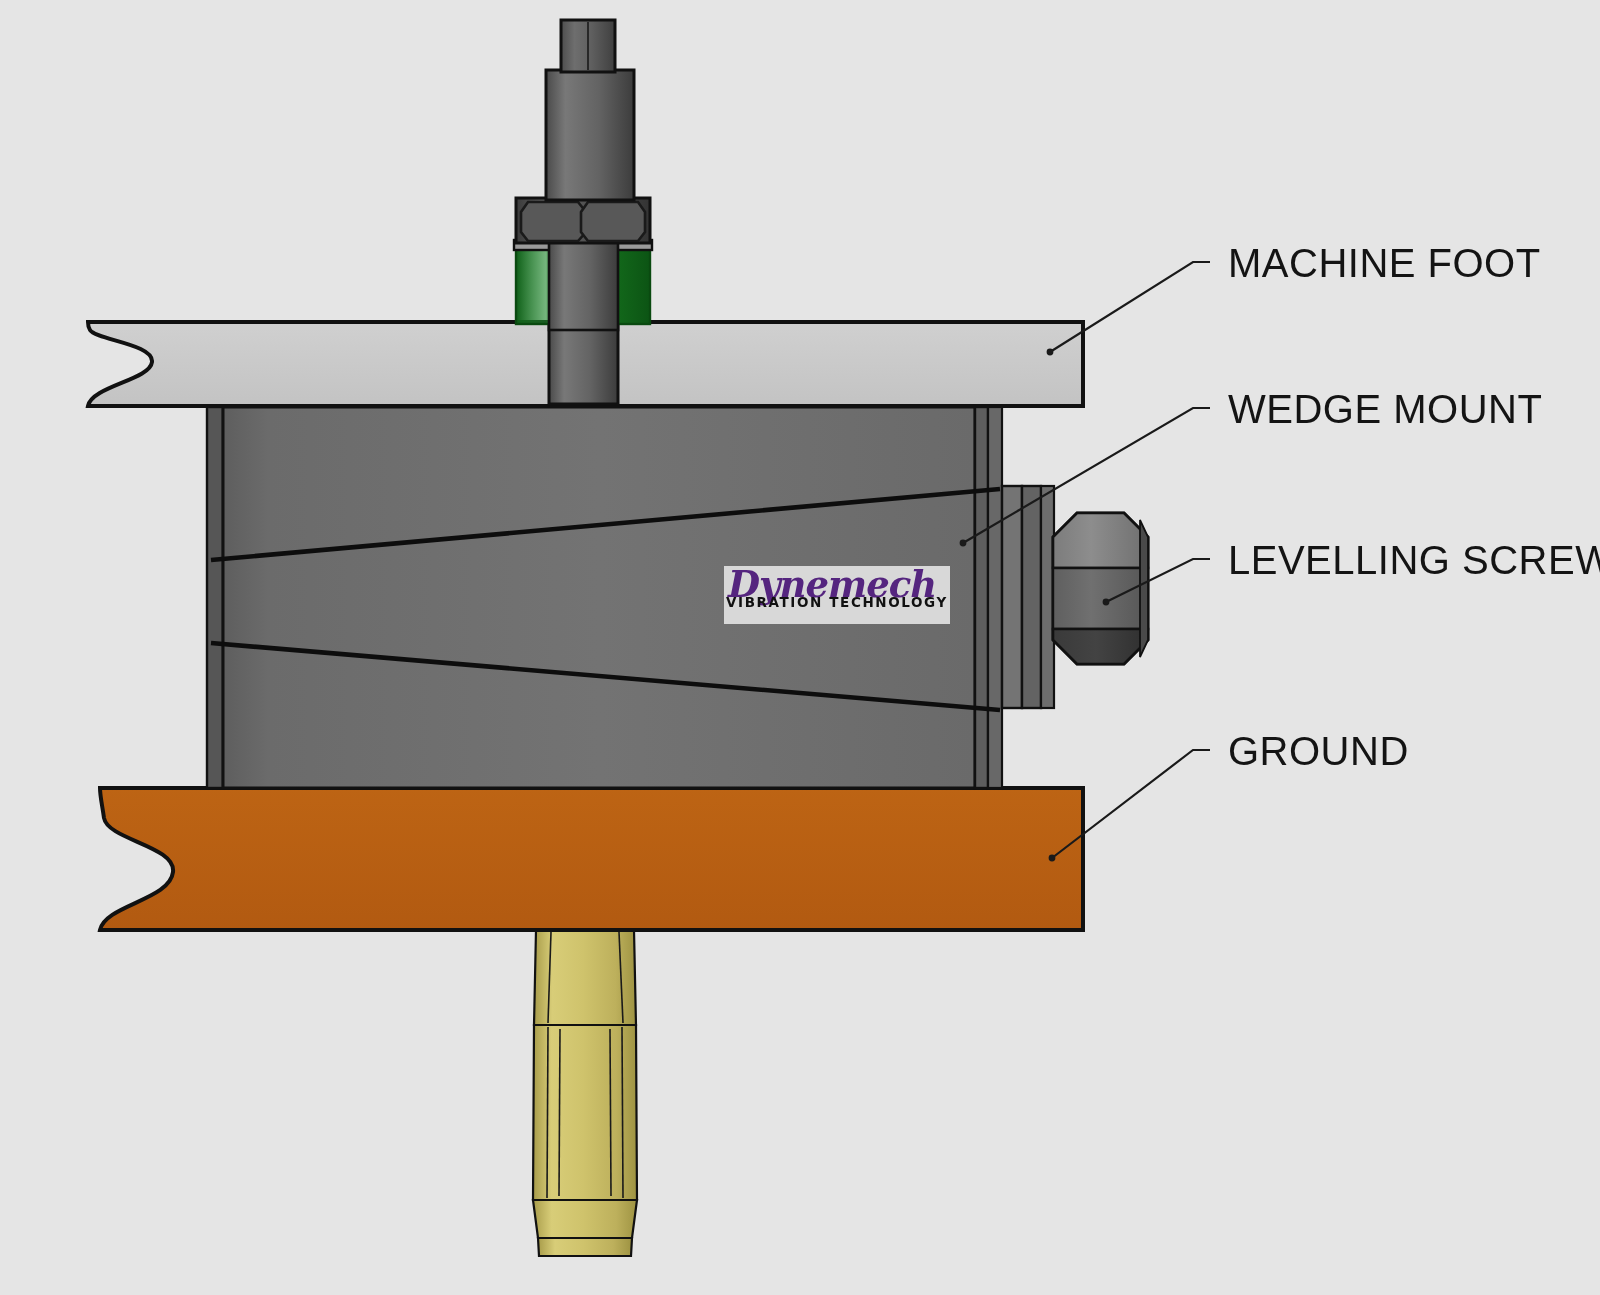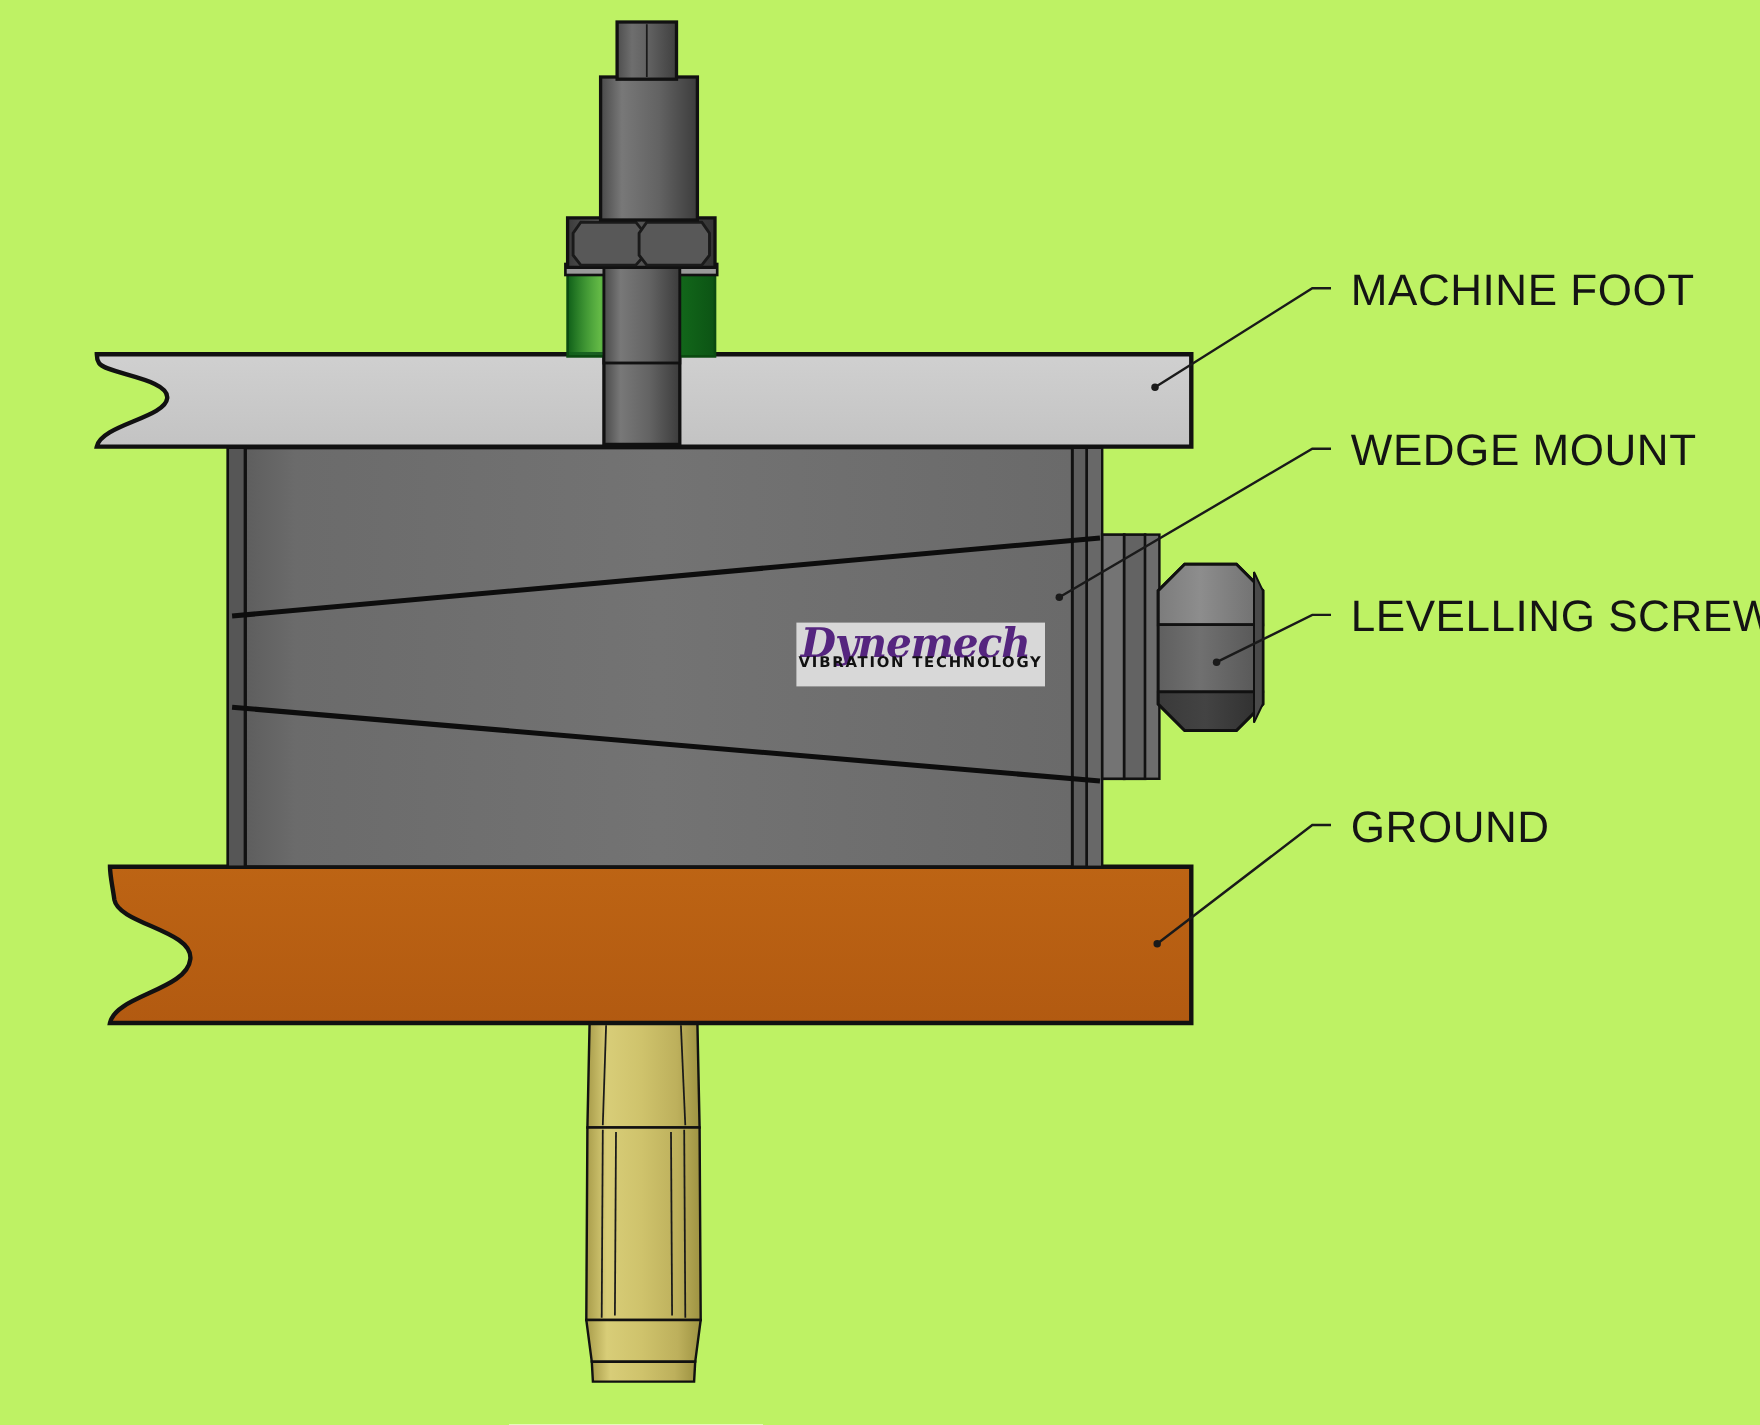--- a/index.html
+++ b/index.html
@@ -8,21 +8,21 @@
     padding: 0;
     background: #ffffff;
   }
   body {
     font-family: "Liberation Sans", sans-serif;
   }
   #stage {
     position: relative;
     width: 1600px;
     height: 1295px;
-    background: #bef264;
+    background: #e5e5e5;
     overflow: hidden;
   }
   #diagram-svg {
     position: absolute;
     left: 0;
     top: 0;
     width: 1600px;
     height: 1295px;
   }
   .callout-text {

